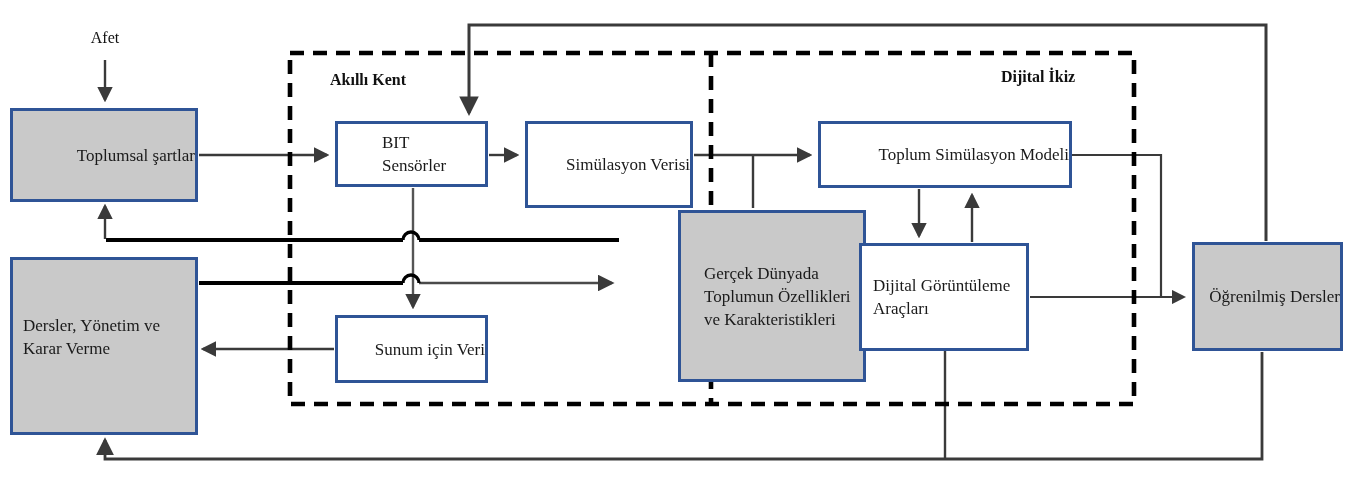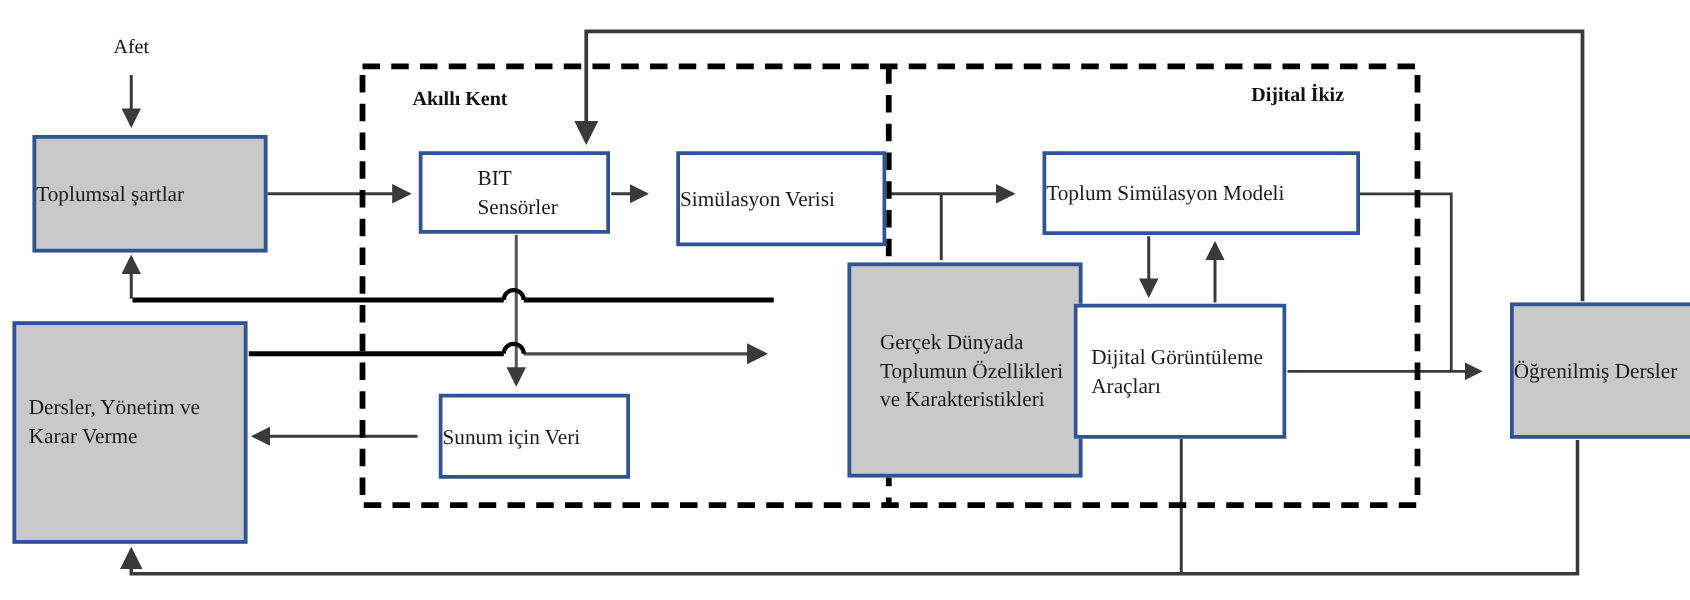--- a/index.html
+++ b/index.html
@@ -27,37 +27,37 @@
     color: #1a1a1a;
     font-size: 17px;
     line-height: 23px;
     display: flex;
     flex-direction: column;
     justify-content: center;
     z-index: 2;
   }
   .node.gray  { background: #C9C9C9; }
   .node.white { background: #ffffff; }
-  .node.center { align-items: flex-start; text-align: center; margin-left: 16px; }
+  .node.center { align-items: flex-end; text-align: center; }
   .node.left span { display: block; text-align: left; }
   .node span { display: block; }
   .float-label {
     position: absolute;
     color: #111111;
     font-size: 16px;
     z-index: 3;
     white-space: nowrap;
   }
   .float-label.bold { font-weight: bold; }
 
   
   .n-toplumsal { left: 10px;   top: 108px; width: 188px; height: 94px; }
   .n-planlama  { left: 10px;   top: 257px; width: 188px; height: 178px; padding-left: 10px; padding-bottom: 18px; }
   .n-bit       { left: 335px;  top: 121px; width: 153px; height: 66px;  padding-left: 44px; }
-  .n-simverisi { left: 525px;  top: 121px; width: 168px; height: 76px; }
+  .n-simverisi { left: 525px;  top: 121px; width: 168px; height: 87px; }
   .n-gercek    { left: 650px;  top: 210px; width: 188px; height: 172px; padding-left: 23px; margin-left: 28px; }
   .n-model     { left: 818px;  top: 121px; width: 254px; height: 67px; }
   .n-dg        { left: 859px;  top: 243px; width: 170px; height: 108px; padding-left: 11px; }
   .n-sunum     { left: 335px;  top: 315px; width: 153px; height: 68px; }
   .n-od        { left: 1192px; top: 242px; width: 151px; height: 109px; }
 
   .l-afet        { left: 78px;   top: 29px;  width: 54px; text-align: center; }
   .l-akillikent  { left: 330px;  top: 71px;  font-size: 16px; }
   .l-dijitalikiz { left: 1001px; top: 68px;  font-size: 16px; }
 </style>

